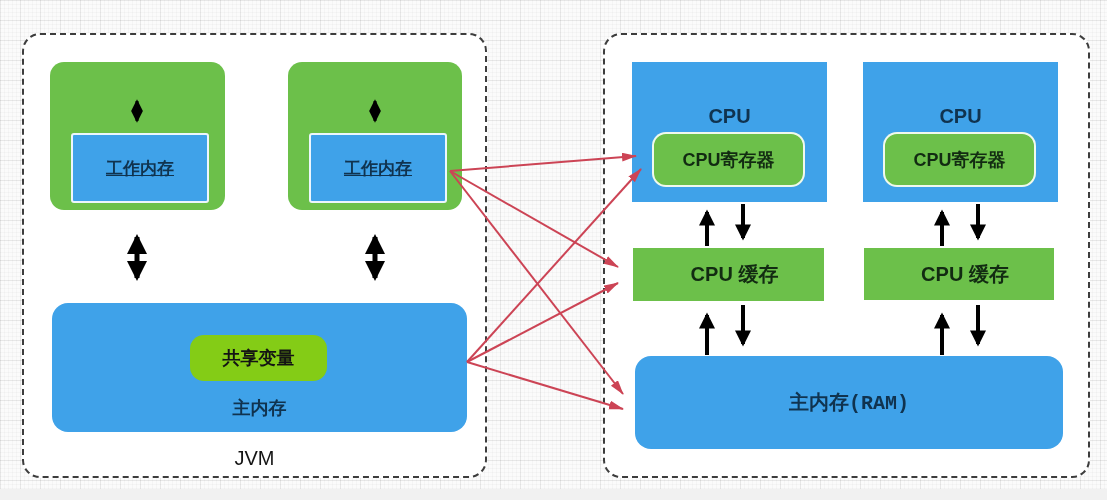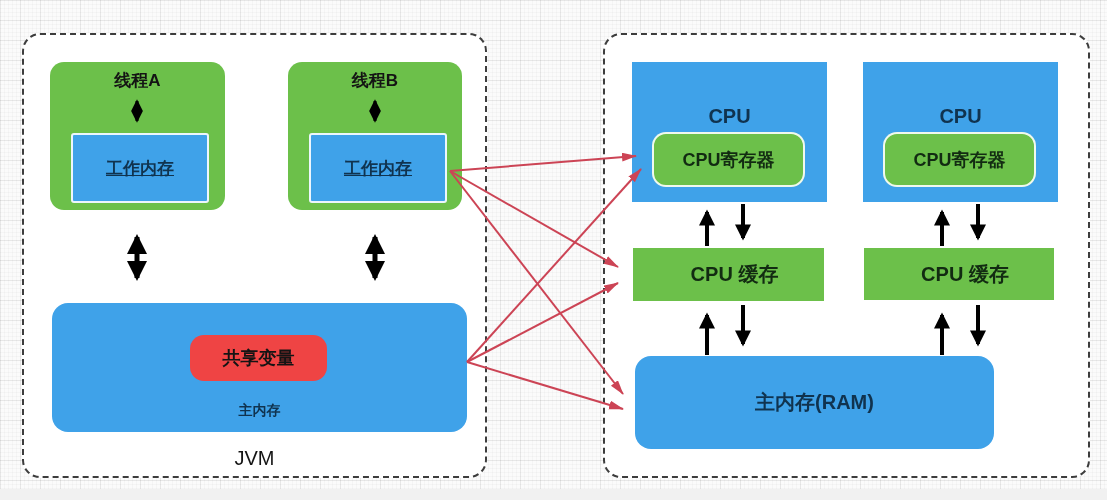--- a/index.html
+++ b/index.html
@@ -44,27 +44,27 @@
     position:absolute;left:21px;top:71px;width:138px;height:70px;
     border:2px solid rgba(255,255,255,0.9);border-radius:3px;
     display:flex;align-items:center;justify-content:center;
     font-size:17px;font-weight:bold;color:#10334f;text-decoration:underline;
   }
   #main-memory{
     left:52px;top:303px;width:415px;height:129px;border-radius:16px;
   }
   #shared-var{
     position:absolute;left:138px;top:32px;width:137px;height:46px;
-    background:#ef4444;border-radius:14px;
+    background:#84cc16;border-radius:14px;
     display:flex;align-items:center;justify-content:center;
     font-size:18px;font-weight:bold;color:#141414;font-family:Liberation Serif, serif;
   }
   #main-memory-label{
     position:absolute;bottom:12px;left:0;width:100%;text-align:center;
-    font-size:14px;font-weight:bold;color:#10334f;
+    font-size:18px;font-weight:bold;color:#10334f;
   }
   #jvm-label{
     position:absolute;bottom:6px;left:0;width:100%;text-align:center;
     font-size:20px;font-weight:normal;color:#141414;
   }
   .cpu{
     width:195px;height:140px;
   }
   #cpu-1{left:632px;top:62px;}
   #cpu-2{left:863px;top:62px;}
@@ -79,23 +79,23 @@
     font-size:18px;font-weight:bold;color:#122b12;
   }
   .cache{
     width:191px;height:53px;
     display:flex;align-items:center;justify-content:center;
     font-size:20px;font-weight:bold;color:#122b12;padding-left:12px;
   }
   #cache-1{left:633px;top:248px;}
   #cache-2{left:864px;top:248px;width:190px;height:52px;}
   #ram{
-    left:635px;top:356px;width:359px;height:93px;border-radius:16px;
+    left:635px;top:356px;width:428px;height:93px;border-radius:16px;
     display:flex;align-items:center;justify-content:center;
-    font-size:20px;font-weight:bold;color:#10334f;
+    font-size:20px;font-weight:bold;color:#10334f;font-family:Liberation Mono, monospace;
   }
   #arrow-layer{
     position:absolute;left:0;top:0;width:1107px;height:500px;
     pointer-events:none;z-index:5;
   }
   .bk{stroke:var(--black-arrow,#000);fill:none;}
   .rd{stroke:var(--red-arrow,#CC4455);fill:none;}
   #bottom-strip{
     position:absolute;left:0;top:489px;width:1107px;height:11px;
     background:#f1f1f1;
@@ -106,26 +106,24 @@
 
 <div id="canvas">
 
   <div class="panel" id="left-panel">
     <div id="jvm-label">JVM</div>
   </div>
 
   <div class="panel" id="right-panel"></div>
 
   <div class="box green thread" id="thread-a">
-    <div class="thread-label">线程A</div>
     <div class="box blue workmem">工作内存</div>
   </div>
 
   <div class="box green thread" id="thread-b">
-    <div class="thread-label">线程B</div>
     <div class="box blue workmem">工作内存</div>
   </div>
 
   <div class="box blue" id="main-memory">
     <div id="shared-var">共享变量</div>
     <div id="main-memory-label">主内存</div>
   </div>
 
   <div class="box blue cpu" id="cpu-1">
     <div class="cpu-label">CPU</div>

